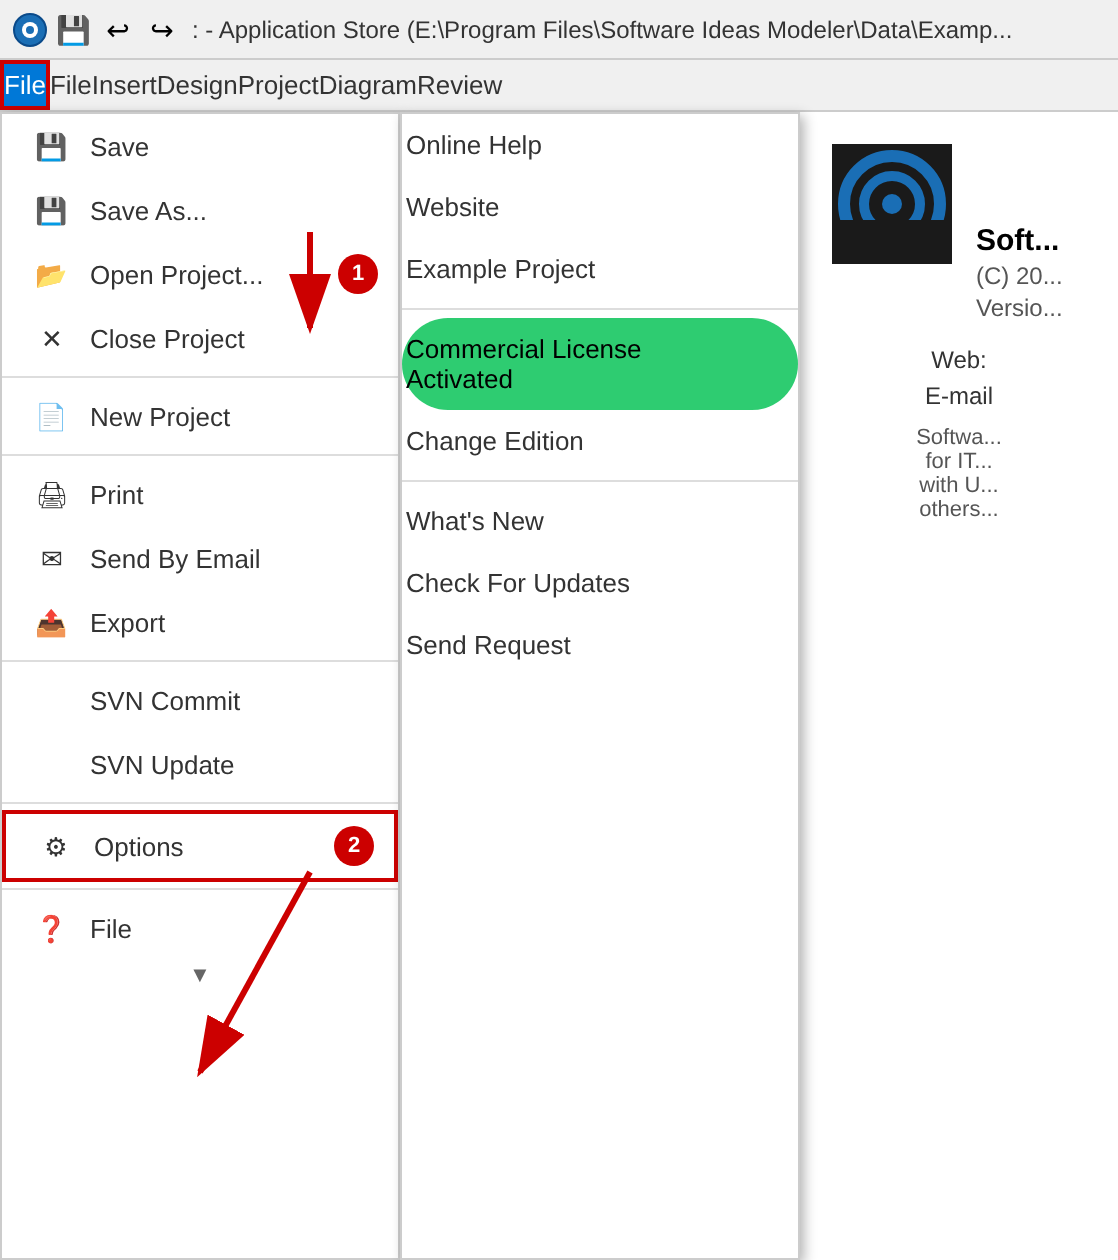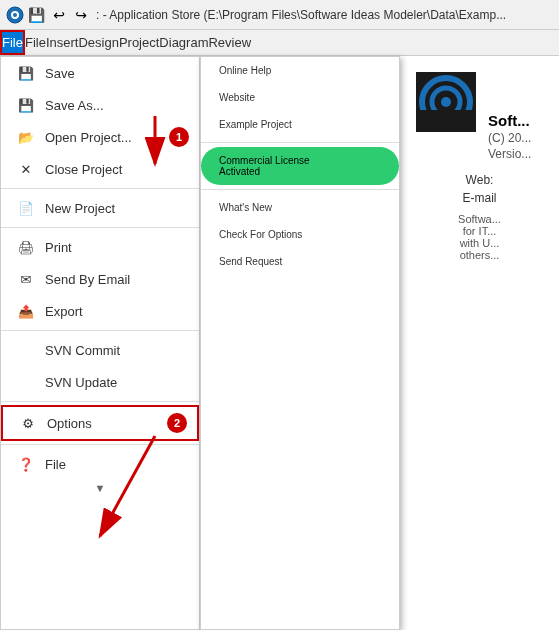--- a/index.html
+++ b/index.html
@@ -134,24 +134,24 @@
       background: #ffffff;
       border: 1px solid #ccc;
       box-shadow: 2px 2px 6px rgba(0,0,0,0.3);
       z-index: 10;
       flex-shrink: 0;
       display: flex;
       flex-direction: column;
     }
 
     .submenu-item {
-      padding: 8px 18px;
+      padding: 8px 2px;
       cursor: pointer;
       color: #333;
-      font-size: 10px;
+      font-size: 13px;
     }
     .submenu-item.active-green {
       background: #2ecc71;
       color: #000;
       font-weight: 500;
       border-radius: 23px;
     }
 
     .submenu-separator {
       height: 1px;
@@ -342,23 +342,24 @@
 
     <div style="text-align:center;padding:2px;color:#666;font-size:11px;">▼</div>
   </div>
 
   <div class="submenu">
     <div class="submenu-item">Online Help</div>
     <div class="submenu-item">Website</div>
     <div class="submenu-item">Example Project</div>
     <div class="submenu-separator"></div>
     <div class="submenu-item active-green">Commercial License<br>Activated</div>
+    <div class="submenu-item">Change Edition</div>
     <div class="submenu-separator"></div>
     <div class="submenu-item">What's New</div>
-    <div class="submenu-item">Check For Options</div>
+    <div class="submenu-item">Check For Updates</div>
     <div class="submenu-item">Send Request</div>
   </div>
 
   <div class="right-panel">
     <div class="app-header">
 
       <div class="app-logo">
         <svg width="60" height="60" viewBox="0 0 60 60">
           <rect x="0" y="0" width="60" height="60" fill="#1a1a1a"></rect>
           <circle cx="30" cy="30" r="24" fill="none" stroke="#1a6eb5" stroke-width="6"></circle>

